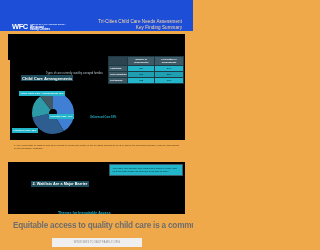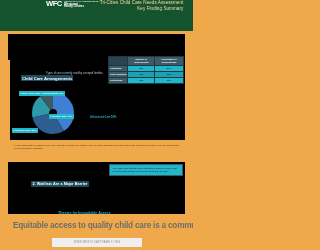--- a/index.html
+++ b/index.html
@@ -12,22 +12,22 @@
   #page {
     position: relative;
     width: 193px; height: 250px;
     background: #f0a94a;
   }
 
   
   #header {
     position: absolute; left: 0; top: 0;
     width: 193px; height: 31px;
-    background: #14532d;
-    display: flex; align-items: flex-start; padding-left: 34px;
+    background: #1d4ed8;
+    display: flex; align-items: flex-end;
   }
   #logo-block {
     display: flex; align-items: center;
     margin-left: 12px;
   }
   #logo-mark {
     font-size: 7.5px; font-weight: bold; color: #ffffff;
     letter-spacing: -0.4px;
     line-height: 8px;
   }

